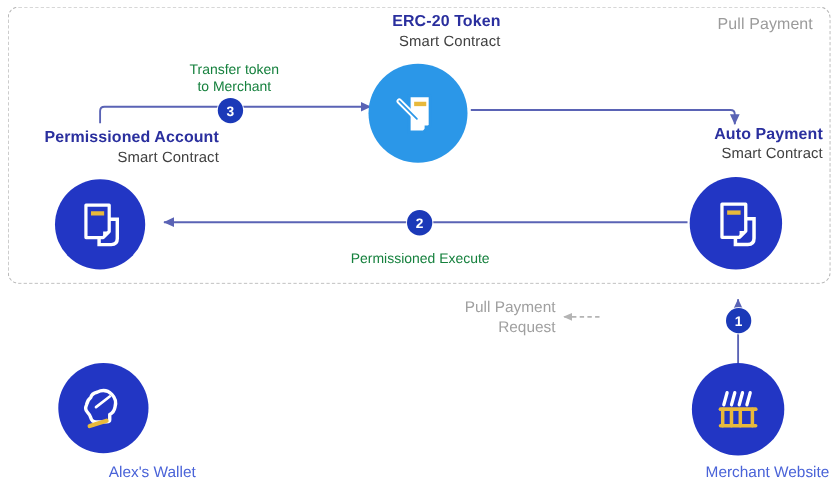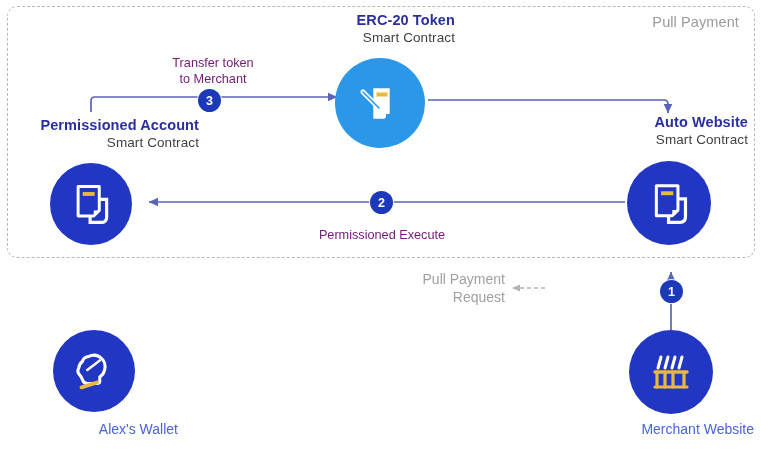--- a/index.html
+++ b/index.html
@@ -52,21 +52,21 @@
   
   .badge{
     position:absolute;width:23px;height:23px;border-radius:50%;
     background:#1b39b8;color:#fff;font-size:12.5px;font-weight:bold;
     display:flex;align-items:center;justify-content:center;
     box-shadow:0 0 0 1px rgba(255,255,255,.85);
   }
 
   
   .edge-label{
-    position:absolute;font-size:12.7px;color:#701a75;line-height:1.28;
+    position:absolute;font-size:12.7px;color:#15803d;line-height:1.28;
     text-align:center;white-space:pre-line;
   }
   .edge-label.gray{color:#a0a0a0;font-size:14px;text-align:right;line-height:1.25;}
 </style>
 </head>
 <body>
 
 <div id="stage">
 
   <div class="group-box"></div>
@@ -120,21 +120,21 @@
         <path d="M24 20 H42 V39 Q42 45 36 45 H24 Z" fill="none" stroke="#ffffff" stroke-width="3.4" stroke-linecap="round"></path>
         <path d="M11 6 H34 V32 L28 38 H11 Z" fill="#2236c4" stroke="#ffffff" stroke-width="3.2" stroke-linejoin="round"></path>
         <rect x="16" y="12" width="13" height="4.2" fill="#e8b93b"></rect>
         <path d="M28 32 H34 L28 38 Z" fill="#ffffff"></path>
       </svg>
     </div>
   </div>
 
   <div class="node">
     <div class="cap" style="left:592px;top:114px;width:156px;">
-      <span class="l1">Auto Website</span>
+      <span class="l1">Auto Payment</span>
       <span class="l2">Smart Contract</span>
     </div>
     <div class="circle c-dark" style="left:627px;top:161px;width:84px;height:84px;">
       <svg width="47" height="47" viewBox="0 0 50 50">
         <path d="M24 20 H42 V39 Q42 45 36 45 H24 Z" fill="none" stroke="#ffffff" stroke-width="3.4" stroke-linecap="round"></path>
         <path d="M11 6 H34 V32 L28 38 H11 Z" fill="#2236c4" stroke="#ffffff" stroke-width="3.2" stroke-linejoin="round"></path>
         <rect x="16" y="12" width="13" height="4.2" fill="#e8b93b"></rect>
         <path d="M28 32 H34 L28 38 Z" fill="#ffffff"></path>
       </svg>
     </div>

